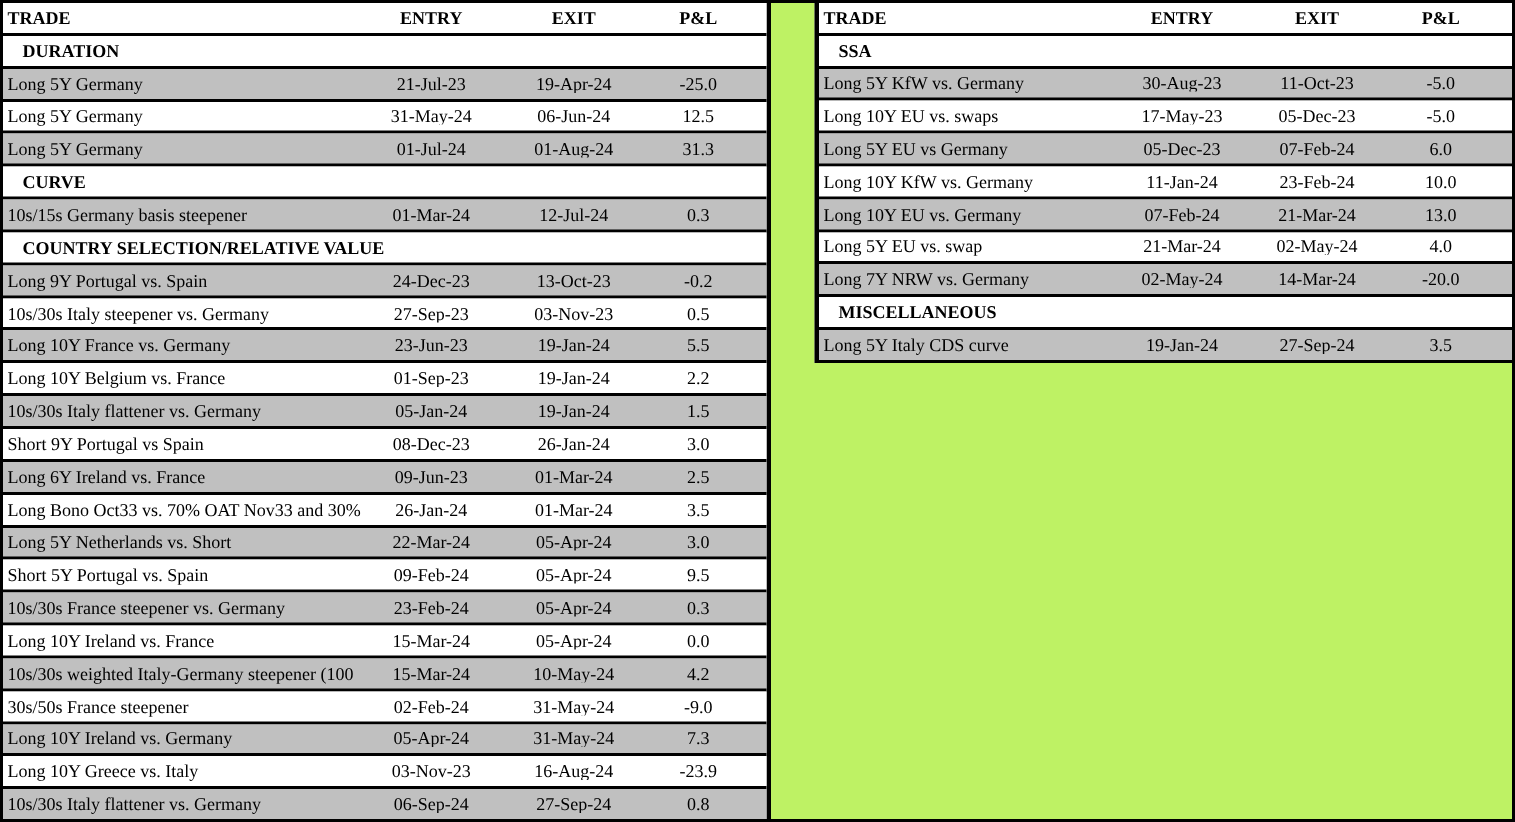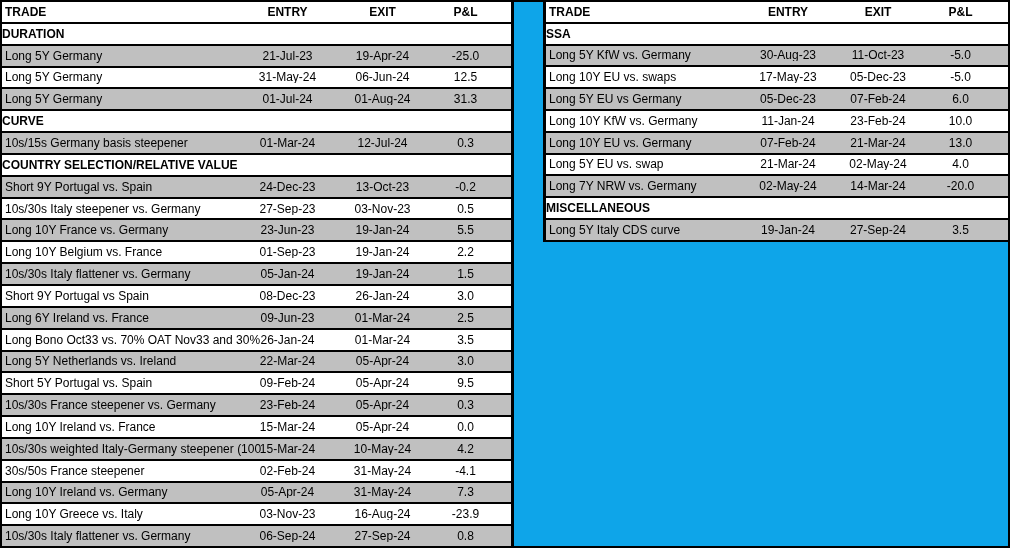--- a/index.html
+++ b/index.html
@@ -2,22 +2,22 @@
 <html><head>
 <meta charset="utf-8">
 <style>
   html, body { margin: 0; padding: 0; background: #ffffff; }
   .canvas {
     position: relative;
     width: 1010px;
     height: 548px;
     box-sizing: border-box;
     border: 2px solid #000000;
-    background: #0ea5e9;
-    font-family: Liberation Sans, sans-serif;
+    background: #bef264;
+    font-family: Liberation Serif, serif;
     font-size: 12px;
     color: #000000;
     overflow: hidden;
   }
   .trade-table {
     position: absolute;
     top: 0;
     display: flex;
     flex-direction: column;
     box-sizing: border-box;
@@ -63,21 +63,21 @@
   .t-left .cell-exit  { width: 75px; }
   .t-left .cell-pnl   { flex: 1; }
   .t-right .cell-trade { width: 187px; }
   .t-right .cell-entry { width: 110px; }
   .t-right .cell-exit  { width: 70px; }
   .t-right .cell-pnl   { flex: 1; }
   .header-row .cell, .section-row .cell { font-weight: bold; }
   .section-row .section-cell {
     width: 100%;
     text-align: left;
-    padding-left: 0;
+    padding-left: 13px;
   }
 </style>
 </head>
 <body>
 
 <div class="canvas">
 
   <div class="trade-table t-left">
     <div class="row header-row">
       <div class="cell cell-trade">TRADE</div>
@@ -112,21 +112,21 @@
       <div class="row data-row shaded">
         <div class="cell cell-trade">10s/15s Germany basis steepener</div>
         <div class="cell cell-entry">01-Mar-24</div>
         <div class="cell cell-exit">12-Jul-24</div>
         <div class="cell cell-pnl">0.3</div>
       </div>
       <div class="row section-row">
         <div class="cell section-cell">COUNTRY SELECTION/RELATIVE VALUE</div>
       </div>
       <div class="row data-row shaded">
-        <div class="cell cell-trade">Short 9Y Portugal vs. Spain</div>
+        <div class="cell cell-trade">Long 9Y Portugal vs. Spain</div>
         <div class="cell cell-entry">24-Dec-23</div>
         <div class="cell cell-exit">13-Oct-23</div>
         <div class="cell cell-pnl">-0.2</div>
       </div>
       <div class="row data-row">
         <div class="cell cell-trade">10s/30s Italy steepener vs. Germany</div>
         <div class="cell cell-entry">27-Sep-23</div>
         <div class="cell cell-exit">03-Nov-23</div>
         <div class="cell cell-pnl">0.5</div>
       </div>
@@ -160,21 +160,21 @@
         <div class="cell cell-exit">01-Mar-24</div>
         <div class="cell cell-pnl">2.5</div>
       </div>
       <div class="row data-row">
         <div class="cell cell-trade">Long Bono Oct33 vs. 70% OAT Nov33 and 30%</div>
         <div class="cell cell-entry">26-Jan-24</div>
         <div class="cell cell-exit">01-Mar-24</div>
         <div class="cell cell-pnl">3.5</div>
       </div>
       <div class="row data-row shaded">
-        <div class="cell cell-trade">Long 5Y Netherlands vs. Ireland</div>
+        <div class="cell cell-trade">Long 5Y Netherlands vs. Short</div>
         <div class="cell cell-entry">22-Mar-24</div>
         <div class="cell cell-exit">05-Apr-24</div>
         <div class="cell cell-pnl">3.0</div>
       </div>
       <div class="row data-row">
         <div class="cell cell-trade">Short 5Y Portugal vs. Spain</div>
         <div class="cell cell-entry">09-Feb-24</div>
         <div class="cell cell-exit">05-Apr-24</div>
         <div class="cell cell-pnl">9.5</div>
       </div>
@@ -193,21 +193,21 @@
       <div class="row data-row shaded">
         <div class="cell cell-trade">10s/30s weighted Italy-Germany steepener (100</div>
         <div class="cell cell-entry">15-Mar-24</div>
         <div class="cell cell-exit">10-May-24</div>
         <div class="cell cell-pnl">4.2</div>
       </div>
       <div class="row data-row">
         <div class="cell cell-trade">30s/50s France steepener</div>
         <div class="cell cell-entry">02-Feb-24</div>
         <div class="cell cell-exit">31-May-24</div>
-        <div class="cell cell-pnl">-4.1</div>
+        <div class="cell cell-pnl">-9.0</div>
       </div>
       <div class="row data-row shaded">
         <div class="cell cell-trade">Long 10Y Ireland vs. Germany</div>
         <div class="cell cell-entry">05-Apr-24</div>
         <div class="cell cell-exit">31-May-24</div>
         <div class="cell cell-pnl">7.3</div>
       </div>
       <div class="row data-row">
         <div class="cell cell-trade">Long 10Y Greece vs. Italy</div>
         <div class="cell cell-entry">03-Nov-23</div>

